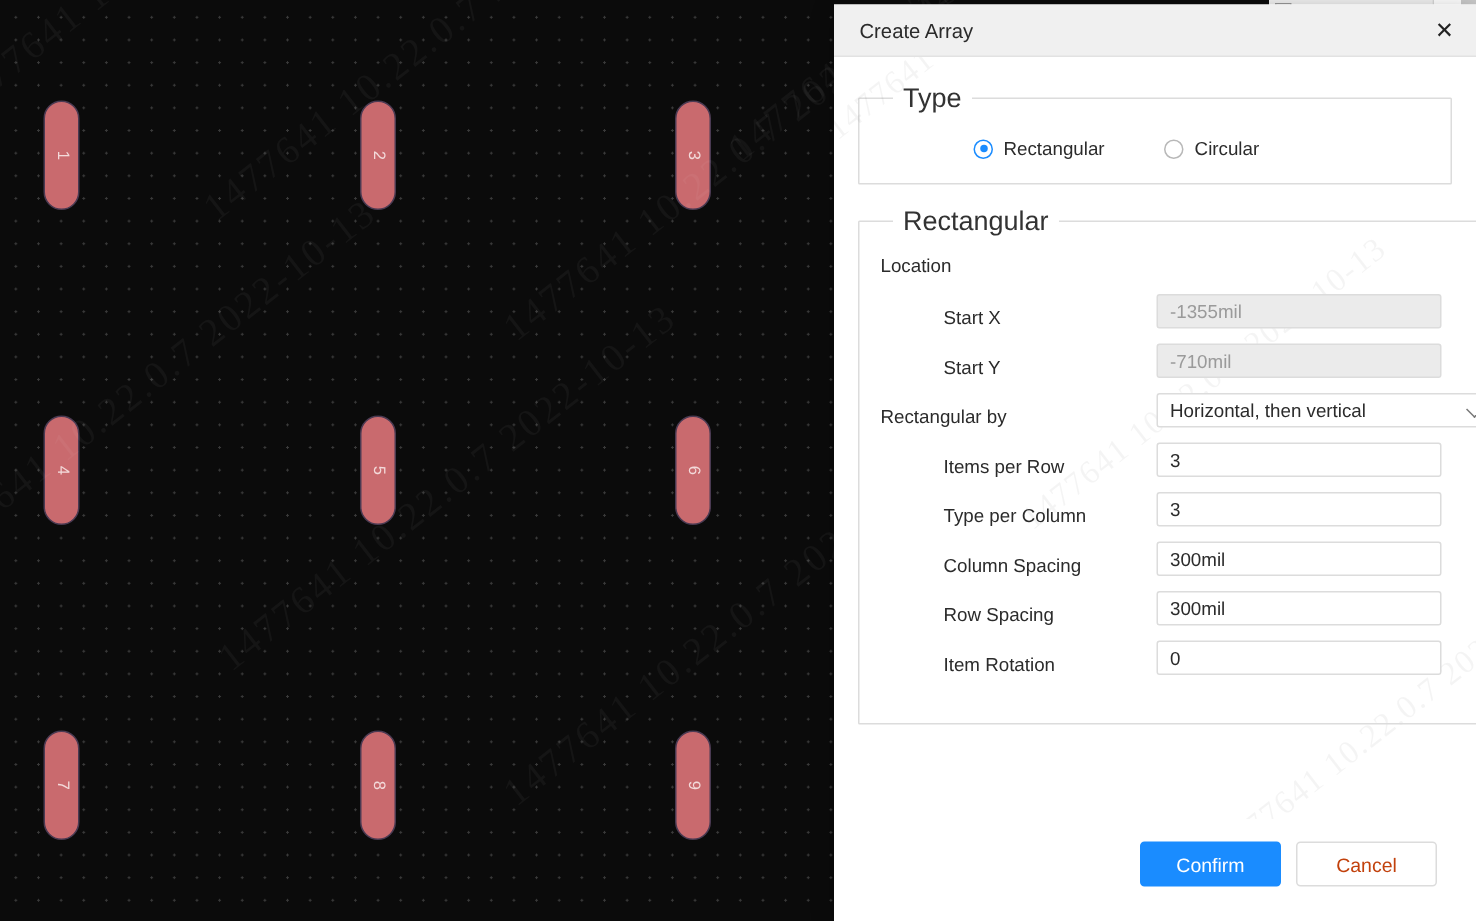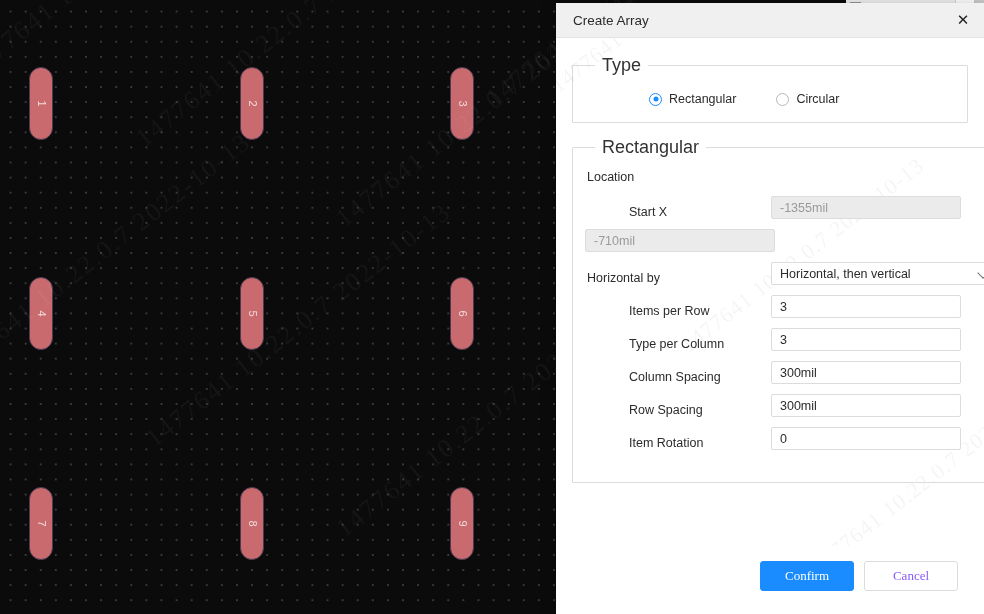--- a/index.html
+++ b/index.html
@@ -210,29 +210,29 @@
   #dlg-footer{
     flex:none;height:68px;
     display:flex;align-items:center;justify-content:flex-end;
     padding:0 26px 8px 0;
     box-sizing:border-box;
     background:#fff;
   }
   .btn{
     height:30px;min-width:94px;
     font-size:13px;border-radius:3px;cursor:pointer;
-    font-family:Liberation Serif, serif;
+    font-family:Liberation Sans, sans-serif;
     box-sizing:border-box;
   }
   #btn-confirm{
     background:#1a8cff;border:1px solid #1a8cff;color:#fff;
     margin-right:10px;
   }
   #btn-cancel{
-    background:#fff;border:1px solid #dcdcdc;color:#8b5cf6;
+    background:#fff;border:1px solid #dcdcdc;color:#c2410c;
   }
   .dlg-watermark{
     position:absolute;
     color:rgba(0,0,0,0.045);
     font-size:22px;letter-spacing:1px;white-space:nowrap;
     transform:rotate(-38deg);transform-origin:left top;
     pointer-events:none;user-select:none;
     font-family:"Liberation Serif", serif;
   }
 </style>
@@ -325,24 +325,25 @@
     <fieldset class="grp" id="grp-rect">
       <legend>Rectangular</legend>
       <div class="inner">
         <div class="section-label">Location</div>
         <div id="rect-fields">
             <div class="row">
               <div class="lbl">Start X</div>
               <input type="text" class="fld disabled" disabled="" value="-1355mil" style="">
             </div>
             <div class="row">
+              <div class="lbl">Start Y</div>
               <input type="text" class="fld disabled" disabled="" value="-710mil" style="">
             </div>
             <div class="row nopad">
-              <div class="lbl">Horizontal by</div>
+              <div class="lbl">Rectangular by</div>
               <div class="selwrap"><select><option>Horizontal, then vertical</option><option>Vertical, then horizontal</option></select><span class="chev"></span></div>
             </div>
             <div class="row">
               <div class="lbl">Items per Row</div>
               <input type="text" class="fld" value="3" style="">
             </div>
             <div class="row">
               <div class="lbl">Type per Column</div>
               <input type="text" class="fld" value="3" style="">
             </div>

